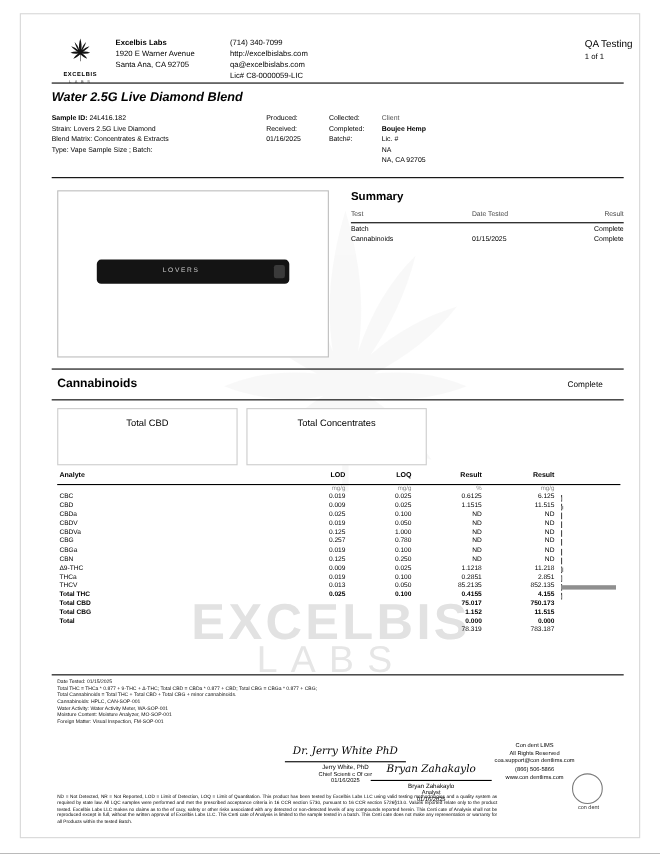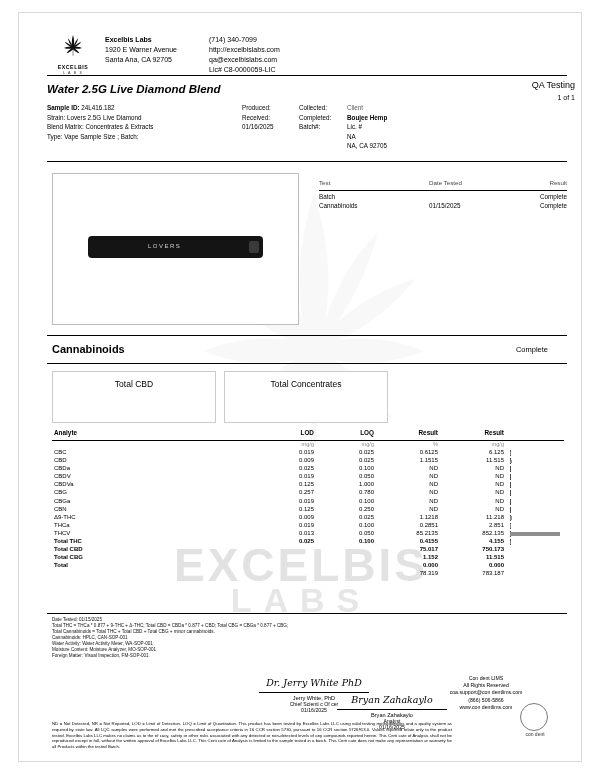--- a/index.html
+++ b/index.html
@@ -56,21 +56,21 @@
     font-family: "Liberation Sans", sans-serif;
   }
   .wm-text2 {
     position: absolute;
     left: 0;
     top: 568px;
     width: 564px;
     text-align: center;
     font-size: 34px;
     letter-spacing: 12px;
-    font-weight: bold;
+    font-weight: normal;
     color: #e6e6e6;
   }
   .content { position: relative; z-index: 2; }
 
   
   .hdr {
     position: absolute;
     left: 0; top: 0;
     width: 564px;
     height: 60px;
@@ -107,22 +107,20 @@
     position: absolute;
     left: 190px;
     top: 22px;
     font-size: 7px;
     line-height: 10px;
   }
   .qa-block {
     position: absolute;
     right: 8px;
     top: 22px;
-    text-align: right;
-    margin-top: 45px;
   }
   .qa-title { font-size: 9px; }
   .qa-page { font-size: 7px; margin-top: 4px; }
 
   .hr { border-top: 1px solid #000; }
 
   .sample-title {
     position: absolute;
     left: 28px;
     top: 70px;
@@ -492,20 +490,21 @@
       </div>
 
       <div style="position:absolute;left:28px;top:148px;width:520px;" class="hr"></div>
 
       <div class="imgbox">
         <div class="vape"></div>
         <div class="vape-text">LOVERS</div>
       </div>
 
       <div class="summary">
+        <h2>Summary</h2>
         <div class="sum-head">
           <span class="t">Test</span>
           <span class="d">Date Tested</span>
           <span class="r">Result</span>
         </div>
         <div class="sum-rule"></div>
         <div class="sum-row">
           <span class="t">Batch</span>
           <span class="d"></span>
           <span class="r">Complete</span>

